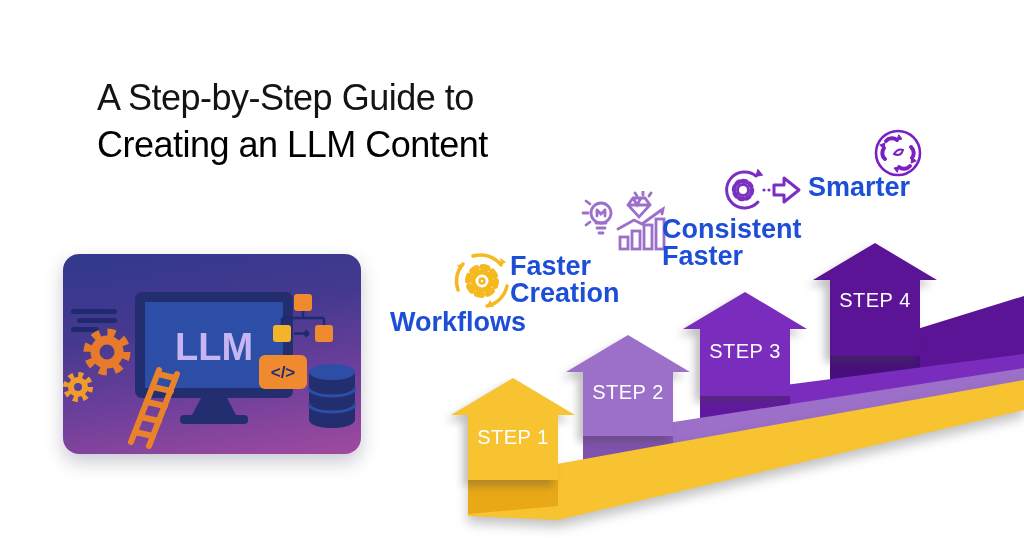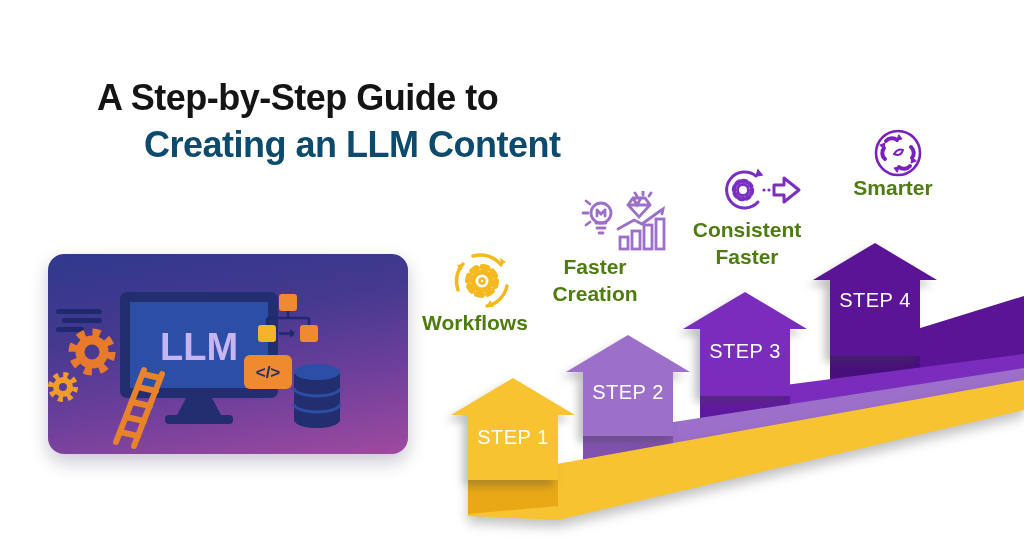--- a/index.html
+++ b/index.html
@@ -1,36 +1,36 @@
 <!DOCTYPE html>
 <html><head>
 <meta charset="utf-8">
 <style>
   html,body{margin:0;padding:0;background:#ffffff;}
   body{width:1024px;height:538px;overflow:hidden;position:relative;
        font-family:"Liberation Sans", sans-serif;}
   .abs{position:absolute;}
 
   
-  .title{left:97px;top:74px;line-height:47px;font-size:36px;font-weight:700;
+  .title{left:97px;top:74px;line-height:47px;font-size:36px;font-weight:400;
          letter-spacing:-0.5px;white-space:nowrap;}
   .title .l1{color:#141414;}
-  .title .l2{color:#0c4a6e;margin-left:47px;}
-
-  
-  .card{left:48px;top:254px;width:360px;height:200px;border-radius:16px;
+  .title .l2{color:#000000;}
+
+  
+  .card{left:63px;top:254px;width:298px;height:200px;border-radius:16px;
         background:linear-gradient(170deg,#30398d 0%,#45398f 35%,#6c3f9b 65%,#a04a9f 100%);
         box-shadow:0 8px 18px rgba(40,40,80,.25);}
   .card svg{position:absolute;left:0;top:0;}
 
   
   .icon{z-index:3;}
   
-  .steplabel{z-index:3;width:170px;text-align:center;font-size:21px;font-weight:800;
-             color:#4d7c0f;line-height:27px;}
+  .steplabel{z-index:3;width:170px;font-size:27px;font-weight:800;
+             color:#1d4ed8;line-height:27px;}
 
   
   .stepssvg{left:384px;top:208px;z-index:1;}
   .arrow{filter:drop-shadow(-5px 6px 4px rgba(70,70,70,.35));}
   .bandfront{filter:drop-shadow(0 7px 6px rgba(80,80,80,.35));}
   .badge{font-family:"Liberation Sans", sans-serif;font-size:20px;fill:#ffffff;
          letter-spacing:0.5px;}
 </style>
 </head>
 <body>

